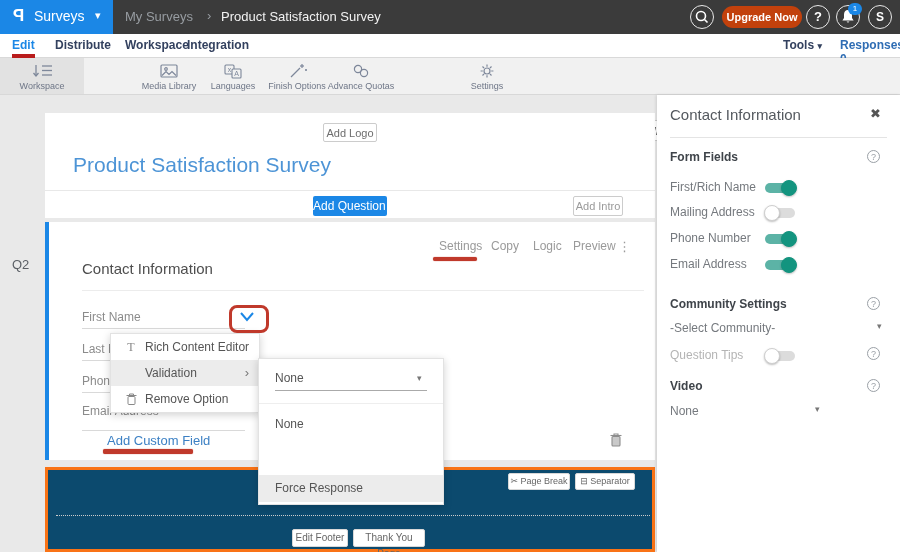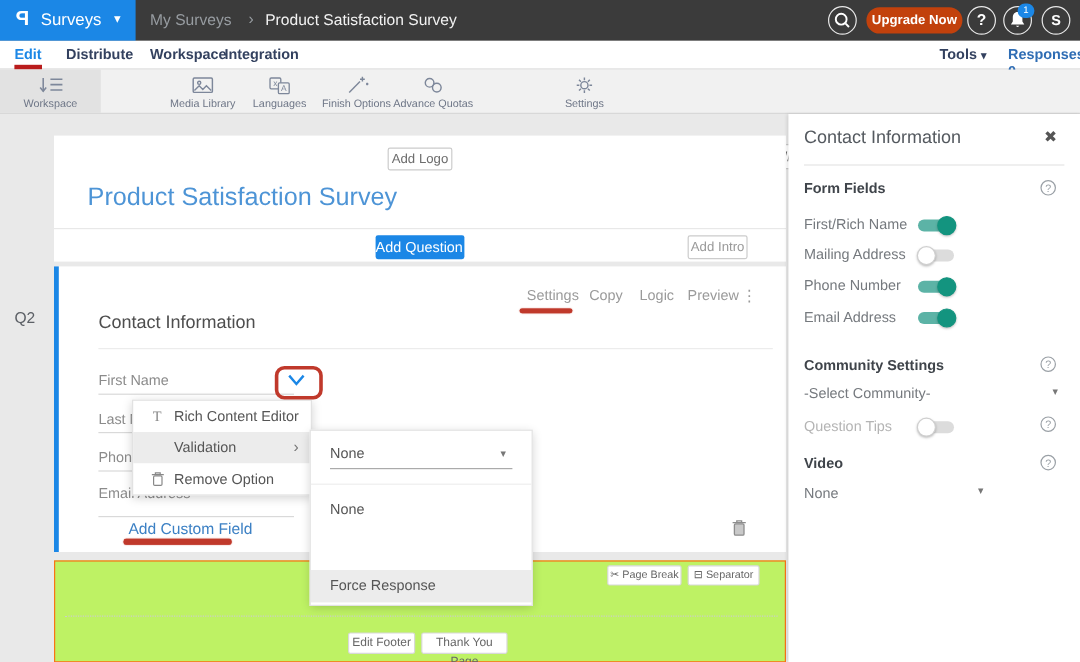--- a/index.html
+++ b/index.html
@@ -71,21 +71,21 @@
   .sb-lbl{position:absolute;left:13px;font-size:12px;color:#75797e;}
   .sb-lbl.dim{color:#b4b4b4;}
   .qmark{position:absolute;left:210px;width:13px;height:13px;border:1px solid #9aa0a6;border-radius:50%;
     font-size:9px;color:#9aa0a6;text-align:center;line-height:13px;box-sizing:border-box;}
   .toggle{position:absolute;left:108px;width:30px;height:10px;border-radius:5px;background:#dcdcdc;}
   .toggle .knob{position:absolute;left:-1px;top:-3px;width:16px;height:16px;border-radius:50%;background:#fff;
     border:1px solid #cfcfcf;box-sizing:border-box;box-shadow:0 1px 2px rgba(0,0,0,.25);}
   .toggle.on{background:#5cb3a6;}
   .toggle.on .knob{left:auto;right:-2px;background:#13947f;border-color:#13947f;}
   
-  .fpanel{position:absolute;left:45px;top:467px;width:610px;height:85px;background:#bef264;border:1px solid #f97316;box-sizing:border-box;}
+  .fpanel{position:absolute;left:45px;top:467px;width:610px;height:85px;background:#0c4a6e;border:3px solid #f97316;box-sizing:border-box;}
   .chip{position:absolute;background:#fff;border:1px solid #d8d8d8;border-radius:2px;font-size:9px;color:#666;
     text-align:center;line-height:15px;height:17px;box-sizing:border-box;}
   svg{display:block;}
 </style>
 </head>
 <body>
 
 <div class="screen">
 
   <header class="topbar">

